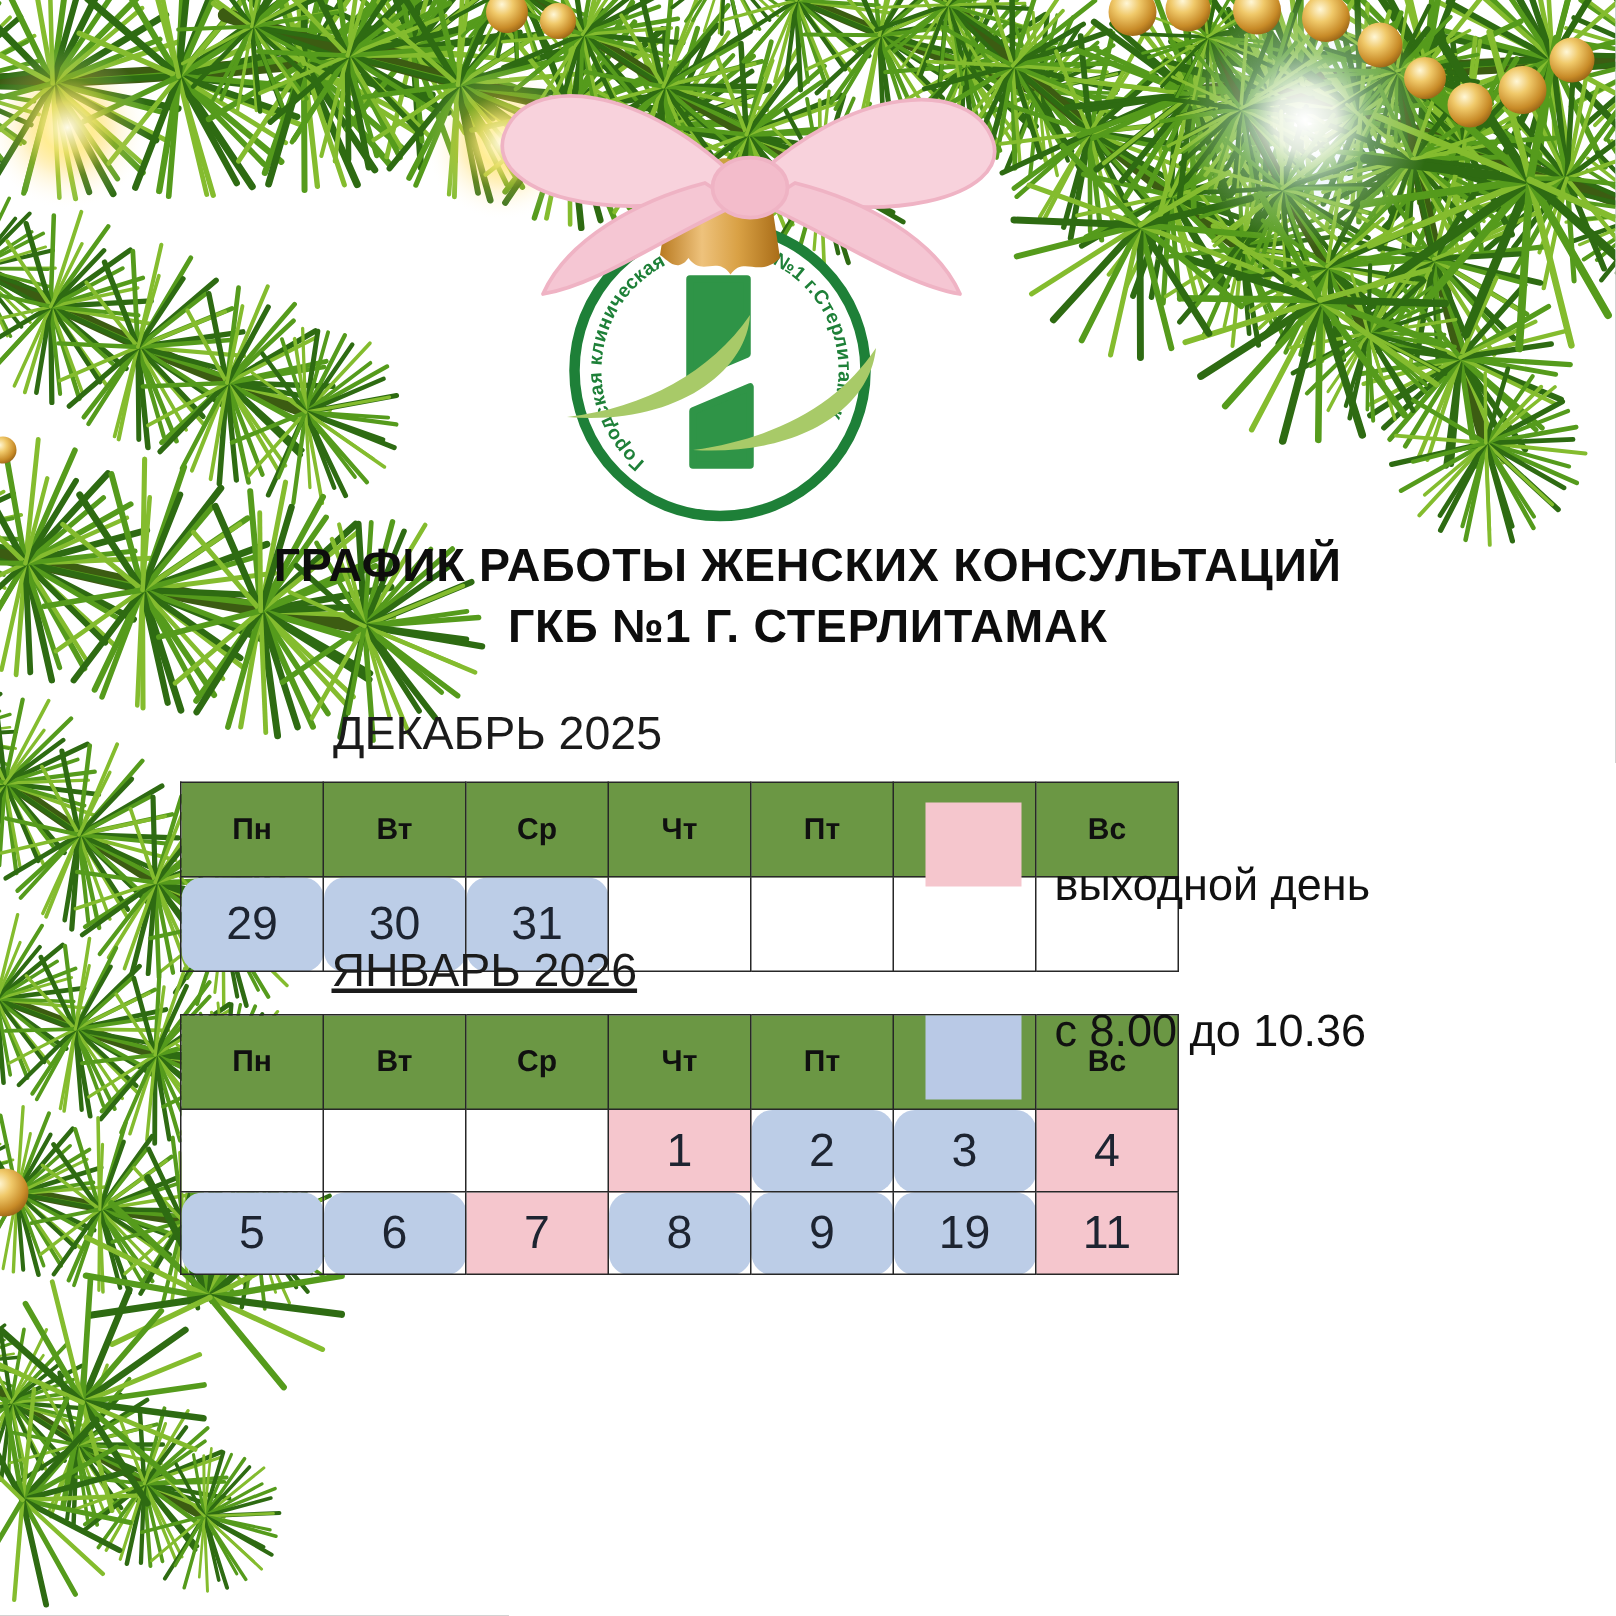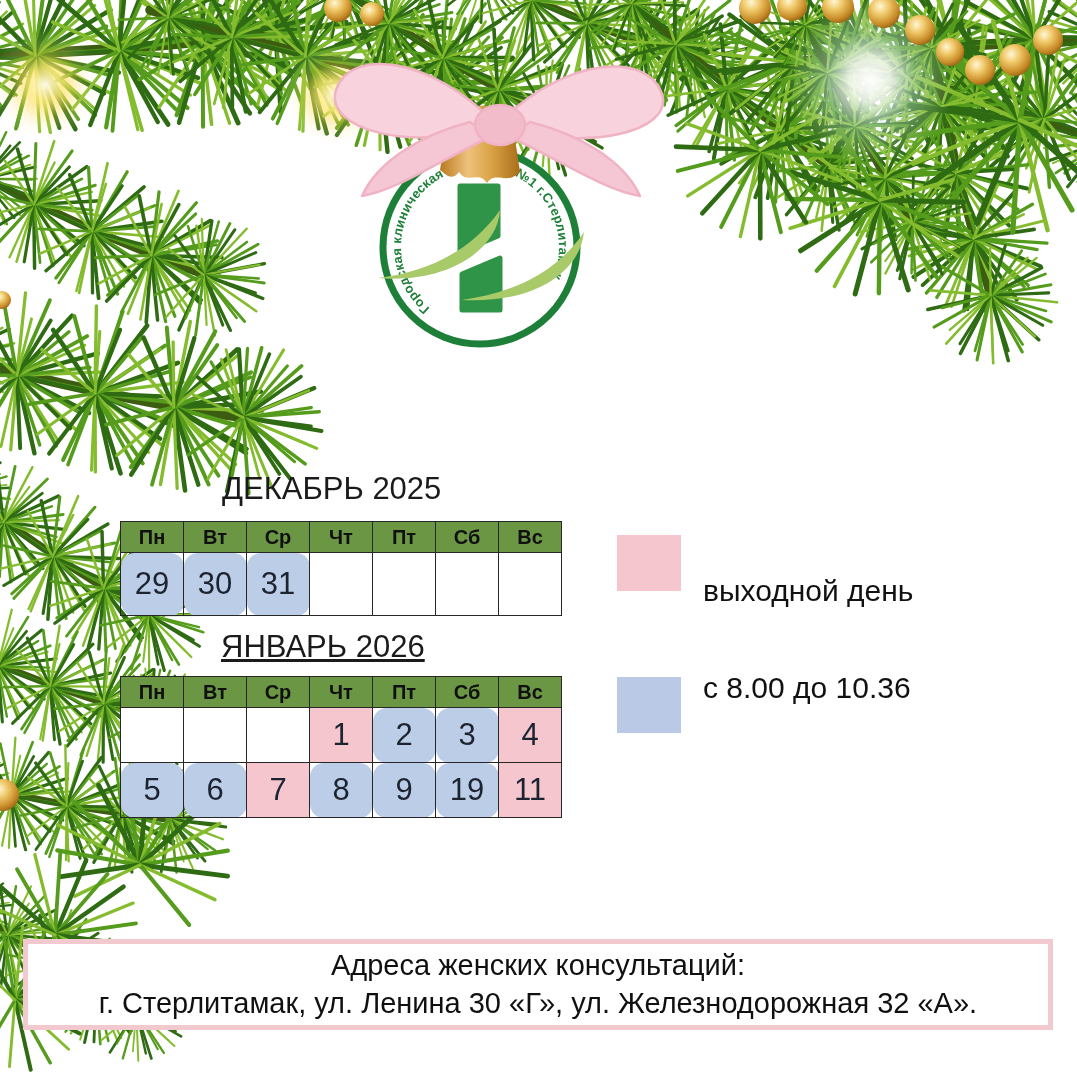--- a/index.html
+++ b/index.html
@@ -25,21 +25,21 @@
   .month-label{position:absolute; font-size:31px; color:#1b1b1b;}
   .month-label.dec{left:222px; top:460px;margin-top:11px;}
   .month-label.jan{left:221px; top:629px;text-decoration:underline;}
 
   
   table.cal{position:absolute; border-collapse:collapse; table-layout:fixed;}
   table.cal.dec{left:120px; top:521px;}
   table.cal.jan{left:120px; top:676px;}
   table.cal th{
     width:62px; height:30px; background:#6b9744; border:1.5px solid #272727;
-    font-size:20px; font-weight:bold; color:#101010; text-align:center; padding:0;margin-top:16px;
+    font-size:20px; font-weight:bold; color:#101010; text-align:center; padding:16px;margin-top:16px;
   }
   table.cal td{
     height:62px; border:1.5px solid #272727; font-size:31px; font-weight:400;
     text-align:center; color:#1d2431; background:#ffffff; padding:0;
   }
   table.cal.jan td{height:54px;}
   table.cal td[data-type="work"]{background:#bccde7;border-radius:14px;}
   table.cal td[data-type="off"]{background:#f5c6cd;}
   table.cal td[data-type="empty"]{background:#ffffff;}
 
@@ -195,20 +195,24 @@
       <path d="M497,125 C430,55 350,48 336,90 C324,128 408,154 497,125 Z" fill="#f8d2dc"></path>
       <path d="M497,125 C566,55 648,52 662,94 C674,131 588,154 497,125 Z" fill="#f8d2dc"></path>
       <path d="M492,136 C440,160 398,190 362,196 C378,160 424,134 470,122 Z" fill="#f5c6d3"></path>
       <path d="M508,136 C560,160 604,190 640,196 C624,160 578,134 530,122 Z" fill="#f5c6d3"></path>
       <ellipse cx="500" cy="125" rx="25" ry="20" fill="#f3bccb"></ellipse>
     </g>
   </svg>
 
   <div class="content">
 
+    <div class="title">
+      <div>ГРАФИК РАБОТЫ ЖЕНСКИХ КОНСУЛЬТАЦИЙ</div>
+      <div>ГКБ №1 Г. СТЕРЛИТАМАК</div>
+    </div>
 
     <div class="month-label dec">ДЕКАБРЬ 2025</div>
 
     <table class="cal dec">
       <thead>
         <tr>
           <th>Пн</th>
           <th>Вт</th>
           <th>Ср</th>
           <th>Чт</th>
@@ -267,19 +271,15 @@
     </table>
 
     <div class="swatch off"></div>
     <div class="legend-label off">выходной день</div>
 
     <div class="swatch work"></div>
     <div class="legend-label work">
       <div>с 8.00 до 10.36</div>
     </div>
 
-    <div class="address">
-      <div>Адреса женских консультаций:</div>
-      <div>г. Стерлитамак, ул. Ленина 30 «Г», ул. Железнодорожная 32 «А».</div>
-    </div>
 
   </div>
 </div>
 
 </body></html>

